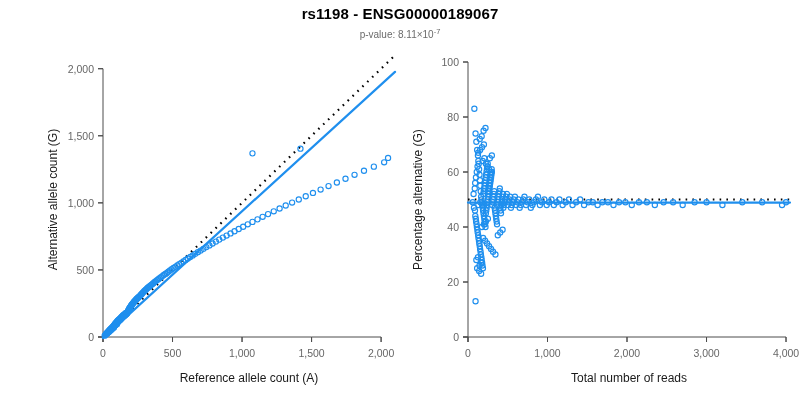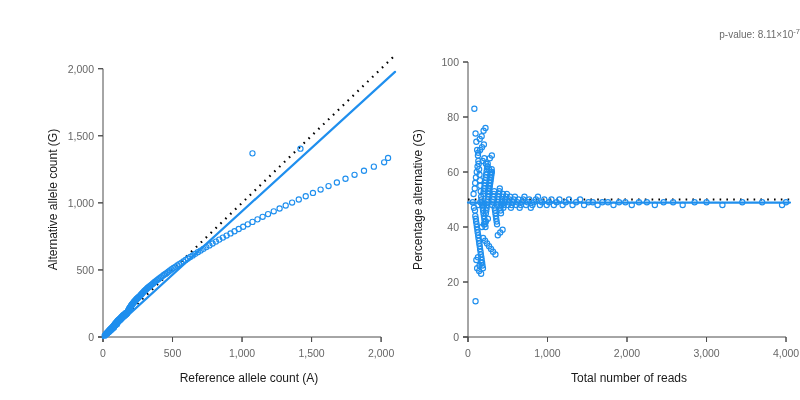--- a/index.html
+++ b/index.html
@@ -27,21 +27,21 @@
     text-align: center;
     font-size: 15px;
     font-weight: bold;
     color: #000000;
     letter-spacing: 0.1px;
   }
   .subtitle {
     position: absolute;
     left: 0; top: 27px;
     width: 800px;
-    text-align: right;
+    text-align: center;
     font-size: 10px;
     color: #6b6b6b;
   }
   .subtitle sup { font-size: 7.5px; }
   .panel { position: absolute; top: 0; height: 400px; }
   #panel-left  { left: 0px;   width: 410px; }
   #panel-right { left: 410px; width: 390px; }
   svg { display: block; }
   text { font-family: "Liberation Sans", sans-serif; }
   .tick-label { font-size: 10.5px; fill: #666666; }
@@ -54,20 +54,21 @@
   }
   .fit-line { stroke: #1f8fee; stroke-width: 2.2; fill: none; stroke-linecap: round; }
   .ref-line { stroke: #000000; stroke-width: 2.2; fill: none;
               stroke-linecap: butt; stroke-dasharray: 1.6 5.2; }
 </style>
 </head>
 <body>
 
 <div id="figure">
 
+  <div class="title">rs1198 - ENSG00000189067</div>
   <div class="subtitle"><span>p-value: 8.11×10</span><sup>-7</sup></div>
 
   <div class="panel" id="panel-left">
     <svg width="410" height="400" id="svg-left">
         <path d="M 98 337 L 103 337 L 98 337 L 103 337 L 103 269.9268292682927 L 98 269.9268292682927 L 103 269.9268292682927 L 103 202.85365853658536 L 98 202.85365853658536 L 103 202.85365853658536 L 103 135.78048780487805 L 98 135.78048780487805 L 103 135.78048780487805 L 103 68.70731707317071 L 98 68.70731707317071 L 103 68.70731707317071" class="axis-line"></path>
         <path d="M 103 342 L 103 337 L 103 342 L 103 337 L 172.52380952380952 337 L 172.52380952380952 342 L 172.52380952380952 337 L 242.04761904761904 337 L 242.04761904761904 342 L 242.04761904761904 337 L 311.57142857142856 337 L 311.57142857142856 342 L 311.57142857142856 337 L 381.0952380952381 337 L 381.0952380952381 342 L 381.0952380952381 337" class="axis-line"></path>
         <text x="94" y="341" class="tick-label" text-anchor="end">0</text>
         <text x="94" y="273.9268292682927" class="tick-label" text-anchor="end">500</text>
         <text x="94" y="206.85365853658536" class="tick-label" text-anchor="end">1,000</text>
         <text x="94" y="139.78048780487805" class="tick-label" text-anchor="end">1,500</text>

